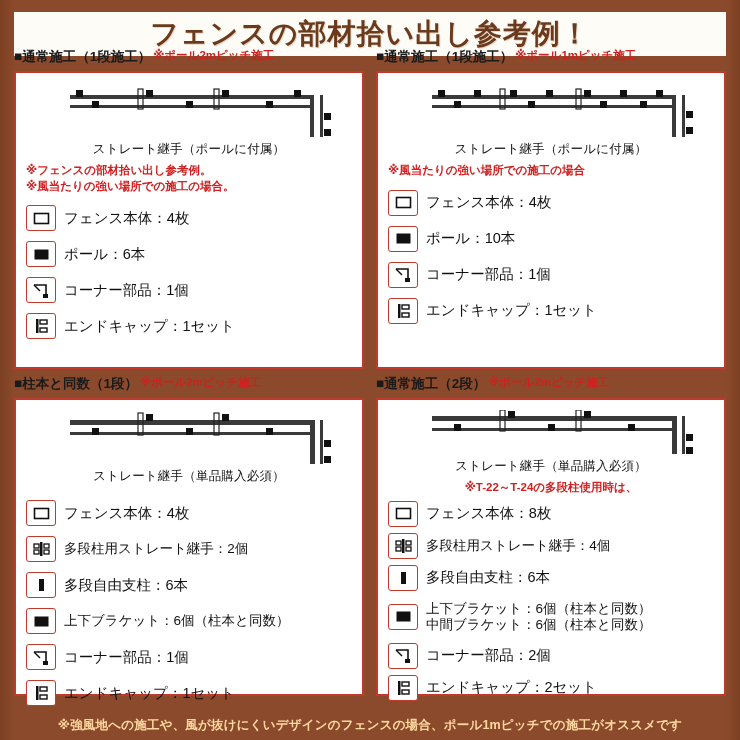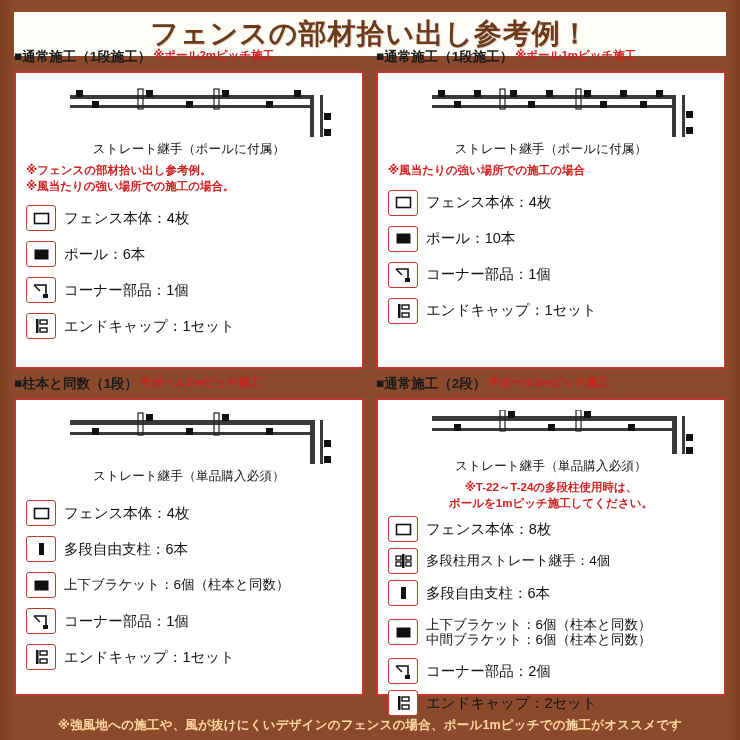--- a/index.html
+++ b/index.html
@@ -276,20 +276,32 @@
           <div class="item">
             <span class="ico">
               <svg width="17" height="13" viewBox="0 0 17 13">
                   <rect x="1.5" y="1.5" width="14" height="10" fill="#fff" stroke="#111" stroke-width="1.6"></rect>
                 </svg>
             </span>
             <span class="item-label">フェンス本体：4枚</span>
           </div>
           <div class="item">
             <span class="ico">
+              <svg width="19" height="16" viewBox="0 0 19 16">
+                  <rect x="8" y="1" width="2.5" height="14" fill="#111"></rect>
+                  <rect x="2" y="3" width="5" height="4" fill="none" stroke="#111" stroke-width="1.3"></rect>
+                  <rect x="2" y="9" width="5" height="4" fill="none" stroke="#111" stroke-width="1.3"></rect>
+                  <rect x="12" y="3" width="5" height="4" fill="none" stroke="#111" stroke-width="1.3"></rect>
+                  <rect x="12" y="9" width="5" height="4" fill="none" stroke="#111" stroke-width="1.3"></rect>
+                </svg>
+            </span>
+            <span class="item-label small">多段柱用ストレート継手：2個</span>
+          </div>
+          <div class="item">
+            <span class="ico">
               <svg width="17" height="14" viewBox="0 0 17 14">
                   <rect x="6" y="1" width="5" height="12" fill="#111"></rect>
                 </svg>
             </span>
             <span class="item-label">多段自由支柱：6本</span>
           </div>
           <div class="item">
             <span class="ico">
               <svg width="17" height="13" viewBox="0 0 17 13">
                   <rect x="1.5" y="1.5" width="14" height="10" fill="#111"></rect>
@@ -339,21 +351,20 @@
             <rect x="160" y="14" width="7" height="7" fill="#111"></rect>
             <rect x="240" y="14" width="7" height="7" fill="#111"></rect>
             <rect x="298" y="24" width="7" height="7" fill="#111"></rect>
             <rect x="298" y="37" width="7" height="7" fill="#111"></rect>
             <rect x="112" y="0" width="5" height="21" fill="none" stroke="#222" stroke-width="1.2"></rect>
             <rect x="188" y="0" width="5" height="21" fill="none" stroke="#222" stroke-width="1.2"></rect>
           </svg>
         </div>
         <div class="note-line">ストレート継手（単品購入必須）</div>
         <div class="red-note center">※T-22～T-24の多段柱使用時は、</div>
-        <div class="red-note center" style="margin-top:0">ポールを1mピッチ施工してください。</div>
         <div class="items" style="margin-top:2px">
           <div class="item" style="height:32px">
             <span class="ico">
               <svg width="17" height="13" viewBox="0 0 17 13">
                   <rect x="1.5" y="1.5" width="14" height="10" fill="#fff" stroke="#111" stroke-width="1.6"></rect>
                 </svg>
             </span>
             <span class="item-label">フェンス本体：8枚</span>
           </div>
           <div class="item" style="height:32px">

